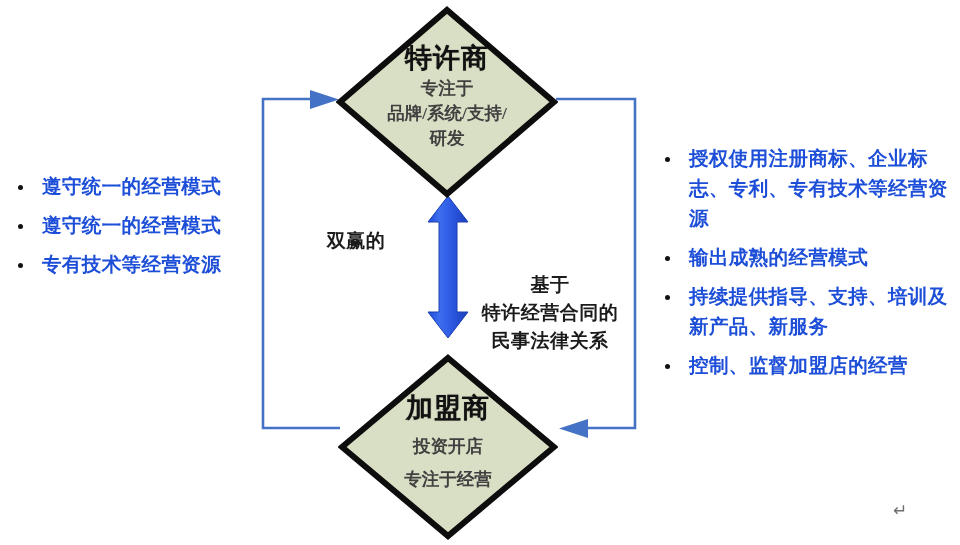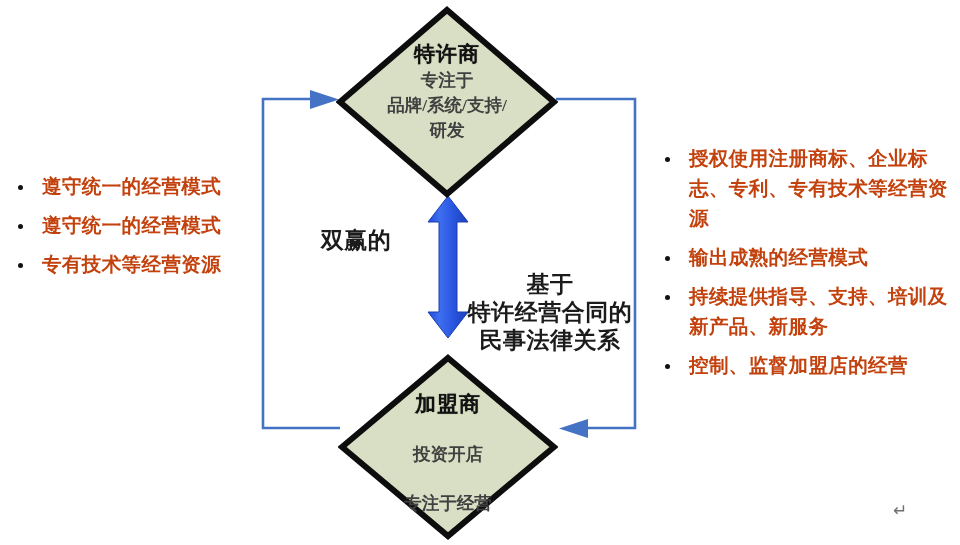--- a/index.html
+++ b/index.html
@@ -24,21 +24,21 @@
     list-style: none;
     margin: 0;
     padding: 0;
   }
   .bullet-list li {
     position: relative;
     padding-left: 34px;
     margin-bottom: 9px;
     font-size: 19.5px;
     line-height: 30px;
-    color: #c2410c;
+    color: #1d4ed8;
     font-weight: 700;
     font-family: "Liberation Serif", "DejaVu Serif", serif;
     letter-spacing: 0.4px;
   }
   .bullet-list li::before {
     content: "";
     position: absolute;
     left: 10px;
     top: 13px;
     width: 5px;
@@ -70,45 +70,45 @@
     inset: 0;
     display: flex;
     flex-direction: column;
     align-items: center;
     justify-content: flex-start;
     text-align: center;
     color: #2b2b2b;
     pointer-events: none;
   }
   .diamond-title {
-    font-size: 21px;
+    font-size: 27px;
     font-weight: 700;
     color: #111111;
     letter-spacing: 1px;
     font-family: Liberation Sans, sans-serif;
     text-shadow: 0 0 1px rgba(0,0,0,0.55);
   }
   .diamond-line {
     font-size: 17.5px;
     line-height: 25px;
     font-weight: 600;
     color: #404040;
     font-family: "Liberation Serif", "DejaVu Serif", serif;
   }
   #top-diamond   { left: 336px; top: 6px;   width: 222px; height: 192px; }
   #top-diamond .diamond-text   { padding-top: 34px; }
   #bottom-diamond{ left: 338px; top: 354px; width: 220px; height: 186px; }
   #bottom-diamond .diamond-text{ padding-top: 36px; }
-  #bottom-diamond .diamond-line { margin-top: 24px; }
+  #bottom-diamond .diamond-line { margin-top: 8px; }
 
   
   .center-caption {
     position: absolute;
     text-align: center;
-    font-size: 23px;
+    font-size: 19px;
     line-height: 28px;
     font-weight: 700;
     color: #1b1b1b;
     font-family: "Liberation Serif", "DejaVu Serif", serif;
     letter-spacing: 0.5px;
   }
   #caption-left  { left: 281px; top: 227px; width: 150px; }
   #caption-right { left: 459px; top: 227px; width: 182px; margin-top: 44px; }
 
   

